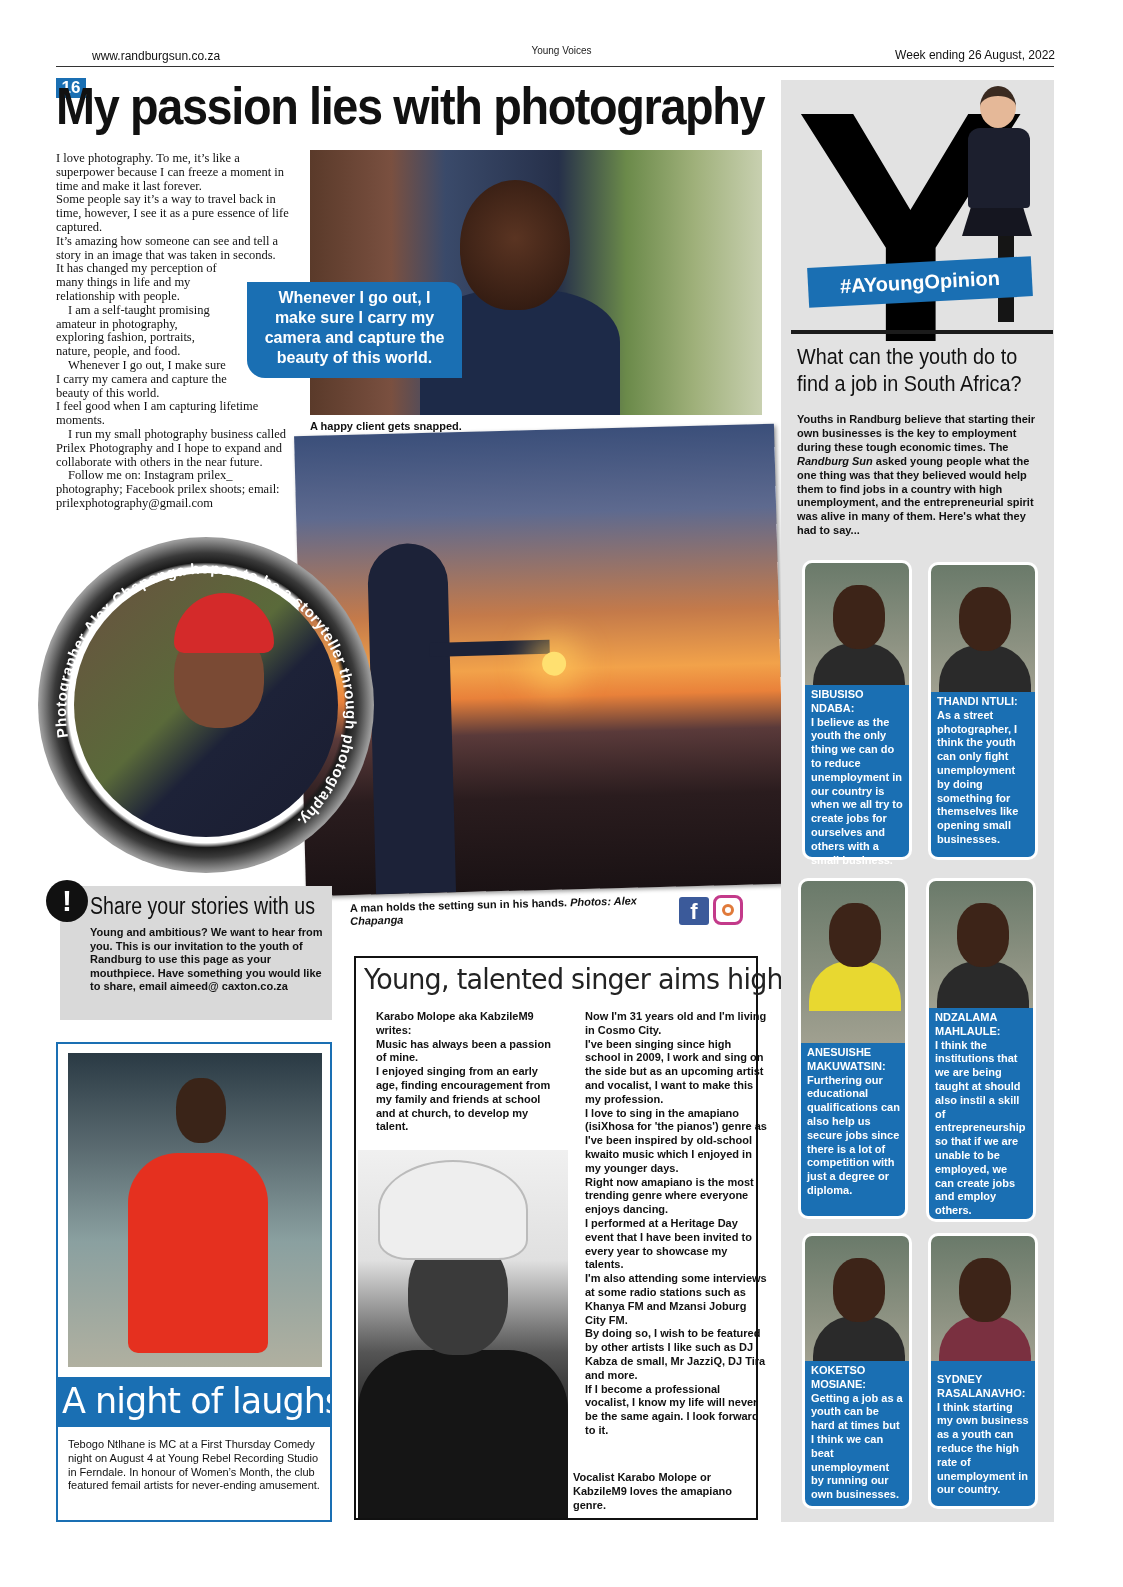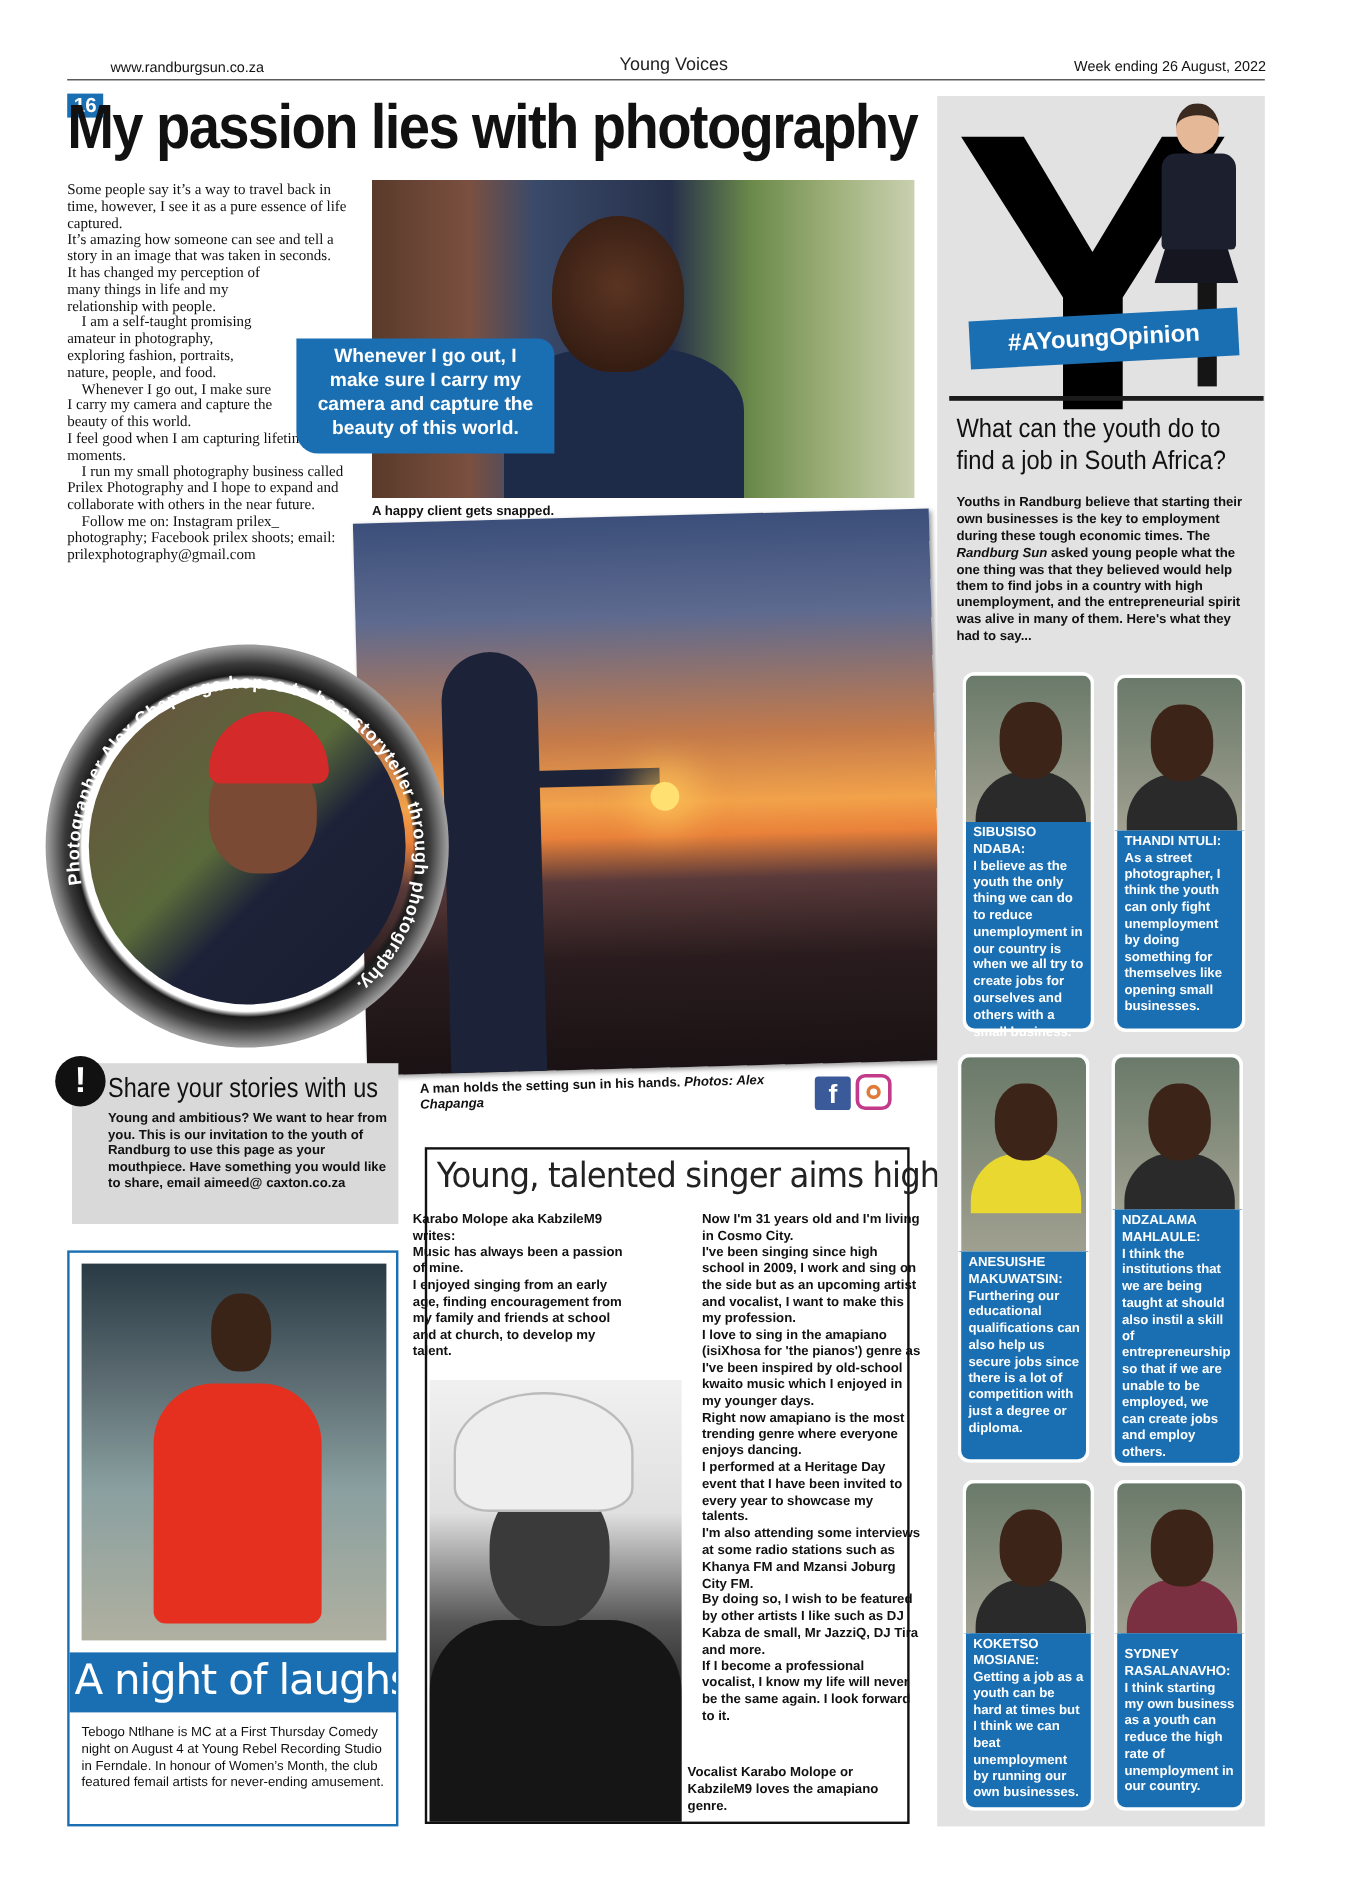--- a/index.html
+++ b/index.html
@@ -2,21 +2,21 @@
 <html><head>
 <meta charset="utf-8">
 <style>
   * { box-sizing: border-box; margin: 0; padding: 0; }
   body { width: 1123px; height: 1587px; background: #ffffff; position: relative; overflow: hidden; font-family: "Liberation Sans", sans-serif; color: #111; }
   .abs { position: absolute; }
 
   
   .hdr-num { left: 56px; top: 46px; width: 30px; height: 20px; background: #1a6fb3; color: #fff; font-weight: bold; font-size: 17px; text-align: center; line-height: 20px; font-family: "Liberation Sans Narrow", "Liberation Sans", sans-serif; margin-top: 32px; }
   .hdr-url { left: 92px; top: 49px; font-size: 12px; color: #111; }
-  .hdr-section { left: 0; width: 1123px; top: 45px; text-align: center; font-size: 15px; color: #222; }
+  .hdr-section { left: 0; width: 1123px; top: 45px; text-align: center; font-size: 10px; color: #222; }
   .hdr-date { right: 68px; top: 48px; font-size: 12px; font-weight: normal; }
   .hdr-rule { left: 56px; top: 66px; width: 998px; height: 1px; background: #333; }
 
   .headline { left: 56px; top: 76px; font-size: 52px; font-weight: bold; letter-spacing: -1.5px; transform: scaleX(0.9); transform-origin: left; white-space: nowrap; }
 
   
   .bodycopy { font-family: "Liberation Serif", serif; font-size: 12.5px; line-height: 13.8px; color: #111; }
   .bodycopy p { margin: 0; }
   .bodycopy p.ind { text-indent: 12px; }
 
@@ -94,20 +94,21 @@
 
 <div class="abs hdr-num">16</div>
 <div class="abs hdr-url">www.randburgsun.co.za</div>
 <div class="abs hdr-section">Young Voices</div>
 <div class="abs hdr-date">Week ending 26 August, 2022</div>
 <div class="abs hdr-rule"></div>
 
 <h1 class="abs headline">My passion lies with photography</h1>
 
 <div class="abs bodycopy" style="left:56px; top:152px; width:240px;">
+  <p>I love photography. To me, it’s like a superpower because I can freeze a moment in time and make it last forever.</p>
   <p>Some people say it’s a way to travel back in time, however, I see it as a pure essence of life captured.</p>
   <p>It’s amazing how someone can see and tell a story in an image that was taken in seconds.</p>
   <p style="width:165px">It has changed my perception of many things in life and my relationship with people.</p>
   <p class="ind" style="width:165px">I am a self-taught promising amateur in photography, exploring fashion, portraits, nature, people, and food.</p>
   <p class="ind" style="width:175px">Whenever I go out, I make sure I carry my camera and capture the beauty of this world.</p>
   <p>I feel good when I am capturing lifetime moments.</p>
   <p class="ind">I run my small photography business called Prilex Photography and I hope to expand and collaborate with others in the near future.</p>
   <p class="ind">Follow me on: Instagram prilex_ photography; Facebook prilex shoots; email: prilexphotography@gmail.com</p>
 </div>
 
@@ -145,21 +146,21 @@
 <div class="abs share-box"></div>
 <div class="abs share-icon">!</div>
 <div class="abs share-title">Share your stories with us</div>
 <div class="abs share-body">Young and ambitious? We want to hear from you. This is our invitation to the youth of Randburg to use this page as your mouthpiece. Have something you would like to share, email aimeed@ caxton.co.za</div>
 
 <div class="abs fb">f</div>
 <div class="abs ig"></div>
 
 <div class="abs singer-box"></div>
 <div class="abs singer-title">Young, talented singer aims high</div>
-<div class="abs singer-col" style="left:344px; top:1010px; width:185px;">
+<div class="abs singer-col" style="left:376px; top:1010px; width:185px;">
   <p>Karabo Molope aka KabzileM9 writes:</p>
   <p>Music has always been a passion of mine.</p>
   <p>I enjoyed singing from an early age, finding encouragement from my family and friends at school and at church, to develop my talent.</p>
 </div>
 <div class="abs singer-col" style="left:573px; top:1010px; width:182px;margin-left:12px;">
   <p>Now I'm 31 years old and I'm living in Cosmo City.</p>
   <p>I've been singing since high school in 2009, I work and sing on the side but as an upcoming artist and vocalist, I want to make this my profession.</p>
   <p>I love to sing in the amapiano (isiXhosa for 'the pianos') genre as I've been inspired by old-school kwaito music which I enjoyed in my younger days.</p>
   <p>Right now amapiano is the most trending genre where everyone enjoys dancing.</p>
   <p>I performed at a Heritage Day event that I have been invited to every year to showcase my talents.</p>

